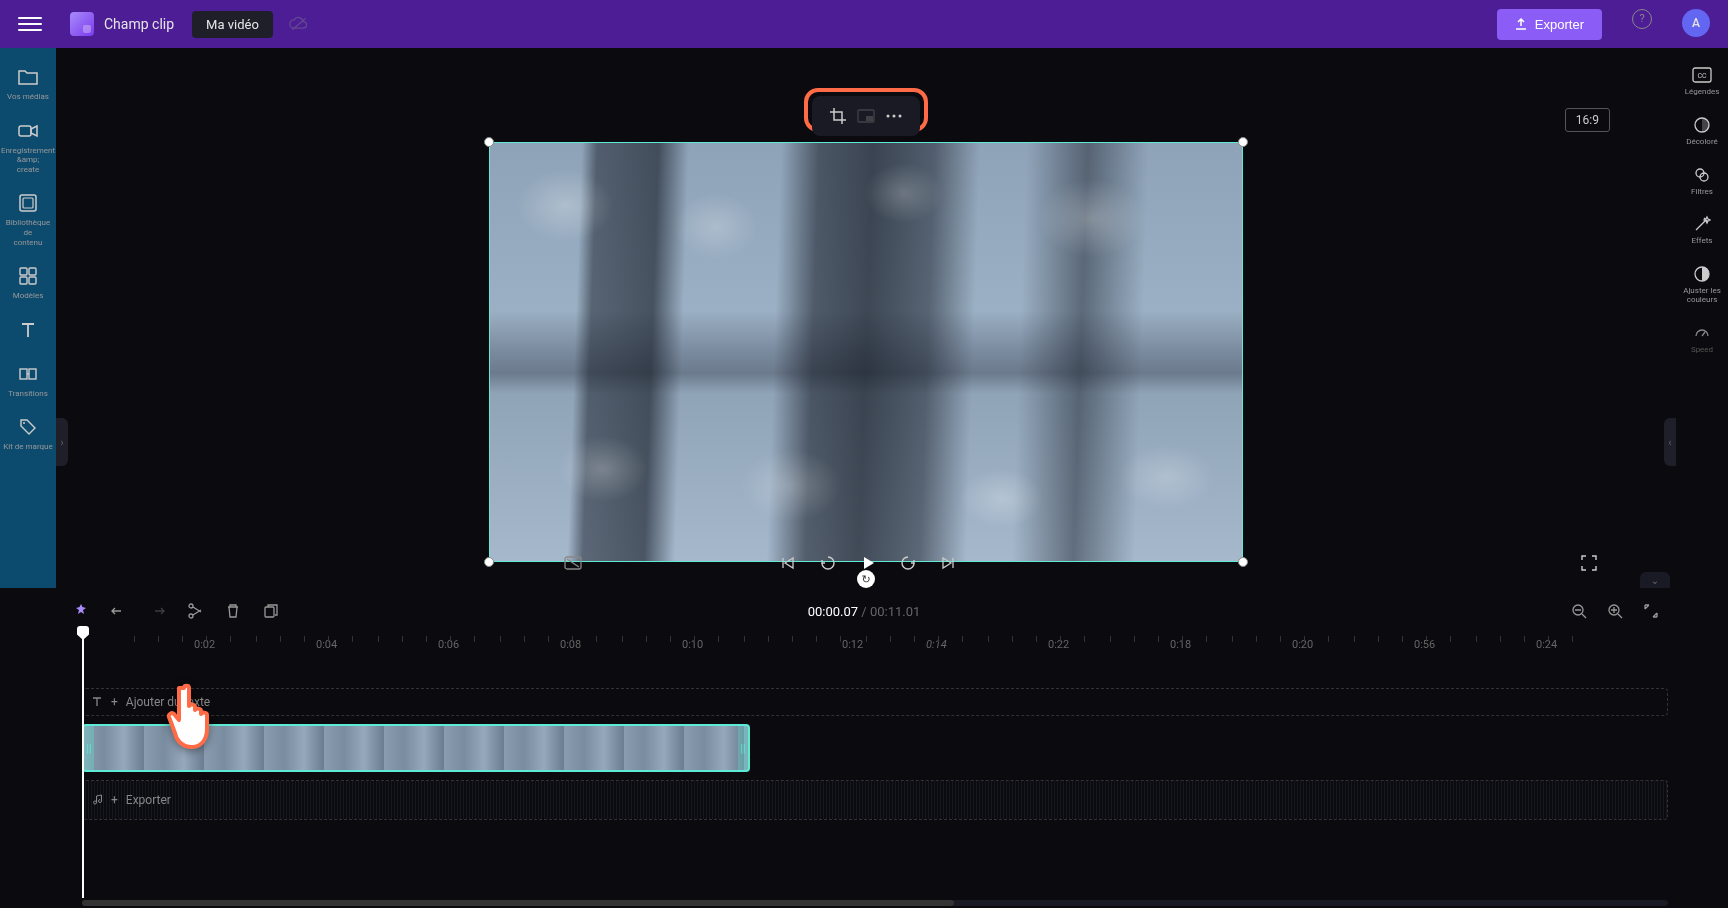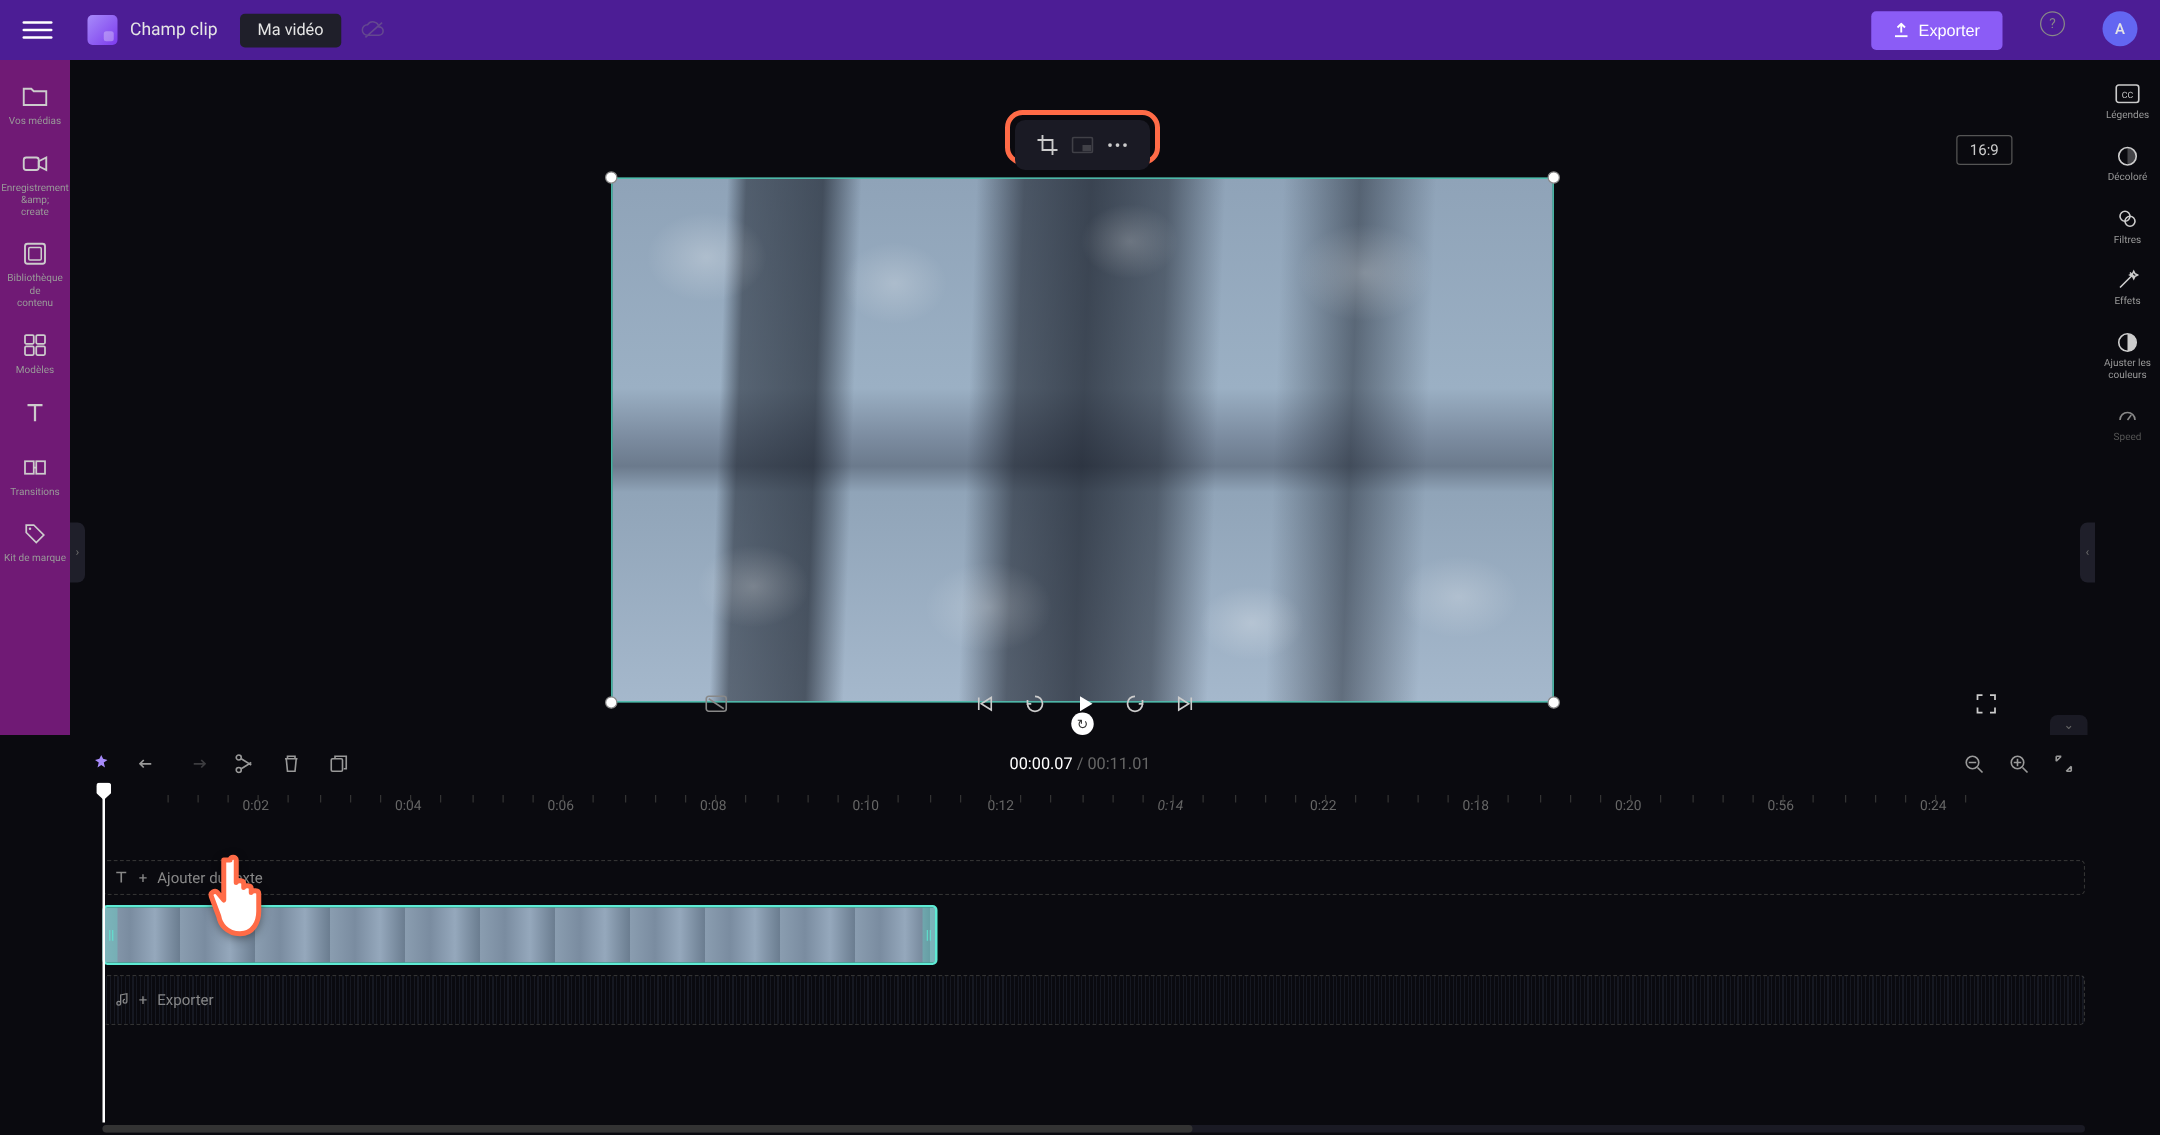--- a/index.html
+++ b/index.html
@@ -11,21 +11,21 @@
 .app-icon::after { content: ''; position: absolute; right: 3px; bottom: 3px; width: 8px; height: 8px; background: rgba(255,255,255,0.3); border-radius: 2px; }
 .app-title { margin-left: 10px; font-size: 14px; color: #e5e5e5; }
 .project-name { margin-left: 18px; padding: 6px 14px; background: #1f1f2a; border-radius: 4px; font-size: 13px; }
 .cloud-icon { margin-left: 16px; opacity: 0.4; }
 .header-right { margin-left: auto; display: flex; align-items: flex-start; gap: 30px; padding-left: 44px; }
 .export-btn { background: #8b5cf6; color: #fff; border: none; padding: 8px 18px; border-radius: 4px; font-size: 13px; display: flex; align-items: center; gap: 8px; cursor: pointer; }
 .avatar { width: 28px; height: 28px; border-radius: 50%; background: #6366f1; display: flex; align-items: center; justify-content: center; font-size: 12px; font-weight: 500; }
 .help-icon { width: 20px; height: 20px; border: 1.5px solid #888; border-radius: 50%; display: flex; align-items: center; justify-content: center; font-size: 11px; color: #888; }
 
 .main { display: flex; height: 540px; }
-.left-sidebar { width: 56px; background: #701a75; display: flex; flex-direction: column; align-items: center; padding-top: 10px; gap: 2px; }
+.left-sidebar { width: 56px; background: #0c4a6e; display: flex; flex-direction: column; align-items: center; padding-top: 10px; gap: 2px; }
 .left-nav-item { width: 56px; display: flex; flex-direction: column; align-items: center; padding: 8px 2px; cursor: pointer; }
 .left-nav-item .icon { width: 22px; height: 22px; display: flex; align-items: center; justify-content: center; }
 .left-nav-item .label { font-size: 8px; color: #999; text-align: center; margin-top: 4px; line-height: 1.2; }
 .expand-handle { position: absolute; left: 56px; top: 418px; width: 12px; height: 48px; background: #1f1f2a; border-radius: 0 6px 6px 0; display: flex; align-items: center; justify-content: center; color: #666; font-size: 10px; }
 
 .preview-area { flex: 1; position: relative; display: flex; flex-direction: column; align-items: center; }
 .floating-toolbar { position: absolute; top: 48px; left: 50%; transform: translateX(-50%); display: flex; gap: 4px; background: #1a1a24; border-radius: 8px; padding: 8px 14px; z-index: 5; }
 .floating-highlight { position: absolute; top: 40px; left: 50%; transform: translateX(-50%); width: 124px; height: 44px; border: 4px solid #ff6b47; border-radius: 14px; z-index: 4; }
 .ft-btn { width: 24px; height: 24px; display: flex; align-items: center; justify-content: center; color: #ccc; cursor: pointer; }
 .ft-btn.disabled { opacity: 0.35; }
@@ -414,21 +414,21 @@
       <div class="ruler-minor" style="left: 450px;"></div>
       <div class="ruler-minor" style="left: 474px;"></div>
       <div class="ruler-minor" style="left: 498px;"></div>
       <div class="ruler-minor" style="left: 522px;"></div>
       <div class="ruler-tick" style="left: 608px;">0:10</div>
       <div class="ruler-minor" style="left: 548px;"></div>
       <div class="ruler-minor" style="left: 572px;"></div>
       <div class="ruler-minor" style="left: 596px;"></div>
       <div class="ruler-minor" style="left: 620px;"></div>
       <div class="ruler-minor" style="left: 644px;"></div>
-      <div class="ruler-tick" style="left: 716px; text-align: center;">0:12</div>
+      <div class="ruler-tick" style="left: 768px; text-align: center;">0:12</div>
       <div class="ruler-minor" style="left: 670px;"></div>
       <div class="ruler-minor" style="left: 694px;"></div>
       <div class="ruler-minor" style="left: 718px;"></div>
       <div class="ruler-minor" style="left: 742px;"></div>
       <div class="ruler-minor" style="left: 766px;"></div>
       <div class="ruler-tick" style="left: 852px; font-style: italic;">0:14</div>
       <div class="ruler-minor" style="left: 792px;"></div>
       <div class="ruler-minor" style="left: 816px;"></div>
       <div class="ruler-minor" style="left: 840px;"></div>
       <div class="ruler-minor" style="left: 864px;"></div>

